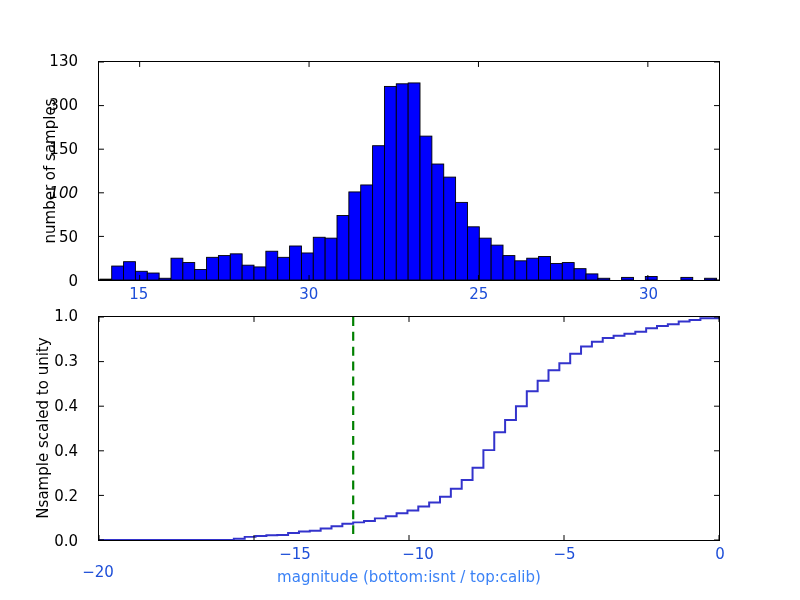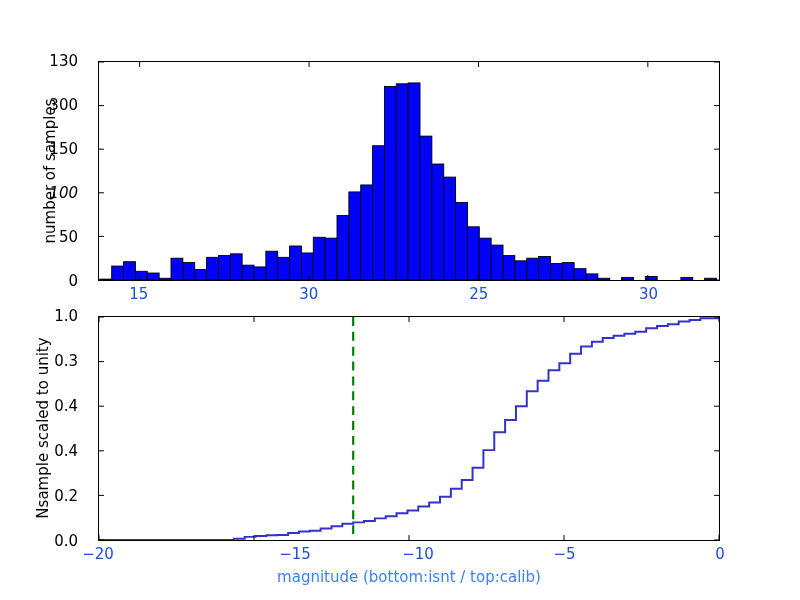--- a/index.html
+++ b/index.html
@@ -295,21 +295,21 @@
           <line x1="0" y1="90" x2="5" y2="90"></line>
           <line x1="622" y1="90" x2="617" y2="90"></line>
           <line x1="0" y1="45" x2="5" y2="45"></line>
           <line x1="622" y1="45" x2="617" y2="45"></line>
           <line x1="0" y1="0" x2="5" y2="0"></line>
           <line x1="622" y1="0" x2="617" y2="0"></line>
         </g>
       </svg>
   </div>
   <div class="xtick-row" id="xtick-row-bottom">
-      <div class="xtick-label" style="left: 0px;">−20</div>
+      <div class="xtick-label" style="left: 0px; margin-top: 18px;">−20</div>
       <div class="xtick-label" style="left: 165px; margin-left: 32px;">−15</div>
       <div class="xtick-label" style="left: 320px;">−10</div>
       <div class="xtick-label" style="left: 466.5px;">−5</div>
       <div class="xtick-label" style="left: 622px;">0</div>
     </div>
   <div id="xlabel-bottom">magnitude (bottom:isnt / top:calib)</div>
 
 
 </div>
 

